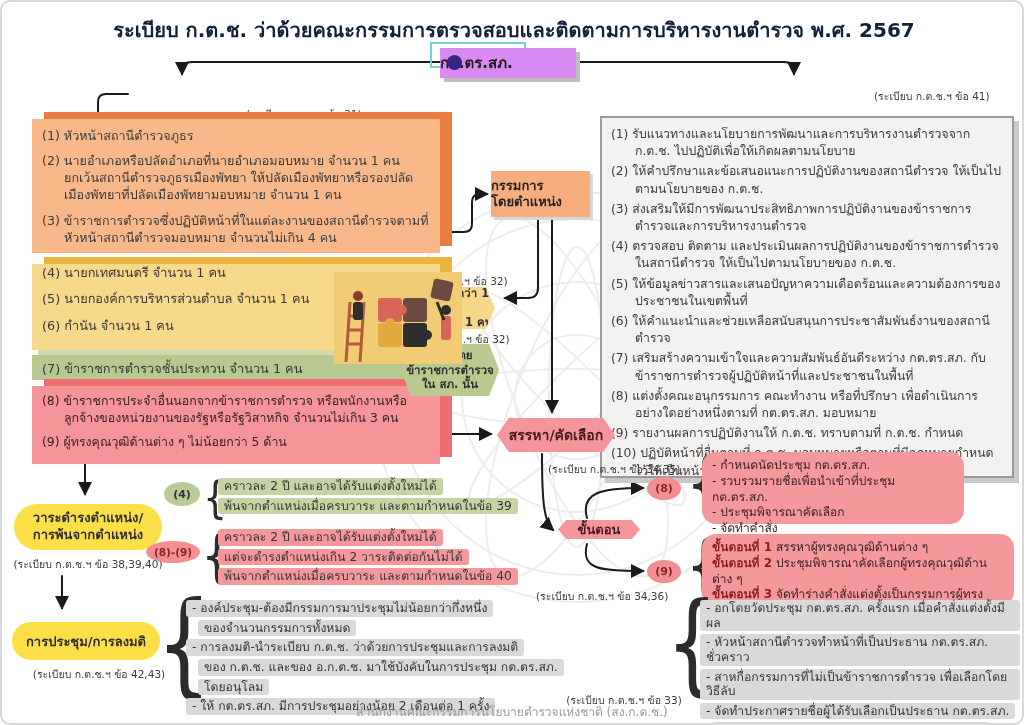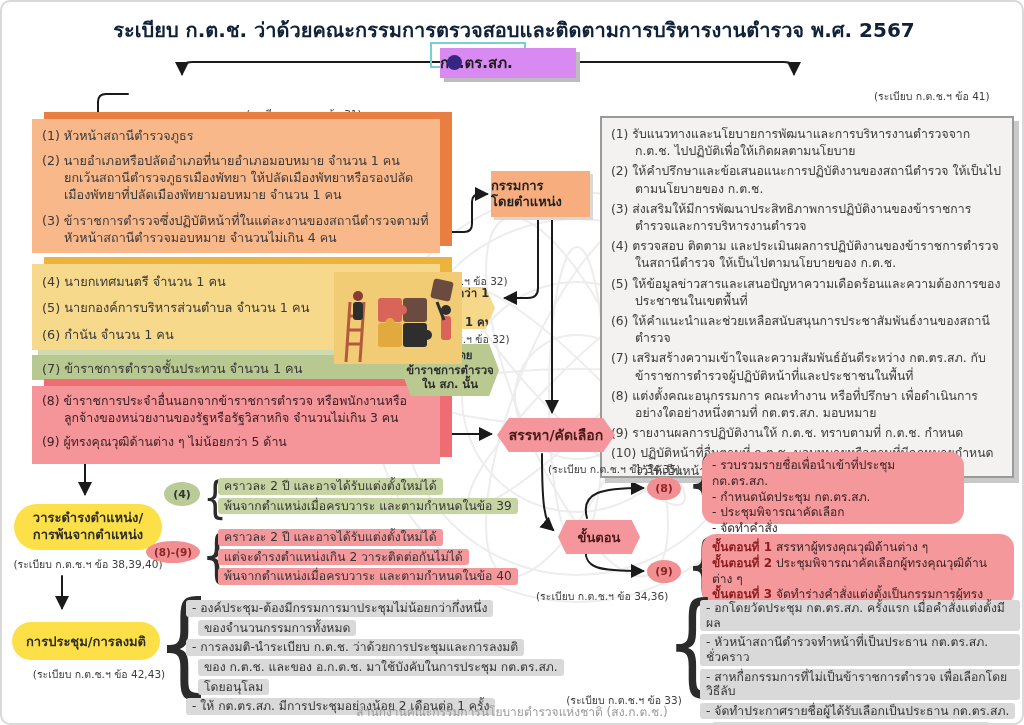--- a/index.html
+++ b/index.html
@@ -11,36 +11,36 @@
   #root-ghost{left:428px;top:40px;width:92px;height:22px;border:2px solid #76cfd2;background:transparent;z-index:1}
   #root-box{left:438px;top:46px;width:136px;height:30px;background:#d98af2;box-shadow:4px 4px 0 #bdbdbd;display:flex;align-items:center;justify-content:flex-start;font-weight:bold;font-size:15px;color:#1c1c1c;z-index:2}
   #root-dot{position:absolute;left:7px;top:7px;width:15px;height:15px;border-radius:50%;background:#372583;}
   
   .seclabel{position:absolute;z-index:2;display:flex;align-items:center;justify-content:center;font-weight:bold;font-size:14.5px;color:#222;box-shadow:3px 3px 0 #d2d2d2;margin-top:38px;}
   .seclabel .dot{position:absolute;left:-5px;top:50%;margin-top:-6px;width:12px;height:12px;border-radius:50%;}
   .ref{position:absolute;z-index:2;font-size:10.5px;color:#3d3d3d;white-space:nowrap;}
   
   .panel{position:absolute;z-index:2;box-sizing:border-box;color:#3a3a3a;}
   #officio-panel{left:30px;top:117px;width:408px;height:134px;background:#f8b88a;box-shadow:12px -7px 0 #e87f41;padding:8px 10px 4px 10px;font-size:12.6px;}
-  #local-panel{left:30px;top:262px;width:408px;height:86px;background:#f7d98b;box-shadow:12px -7px 0 #ecb43e;padding:9px 10px 4px 10px;font-size:12.8px;}
+  #local-panel{left:30px;top:262px;width:408px;height:86px;background:#f7d98b;box-shadow:12px -7px 0 #ecb43e;padding:0 10px 4px 10px;font-size:12.8px;}
   #nco-bar{left:30px;top:353px;width:424px;height:25px;background:#b7c890;box-shadow:6px -5px 0 #cfdaae;padding:3px 10px;font-size:12.8px;box-sizing:border-box;}
   #appointed-panel{left:30px;top:384px;width:408px;height:78px;background:#f5959a;box-shadow:12px -7px 0 #ed6d71;padding:7px 10px 4px 10px;font-size:12.4px;color:#3c2324;}
   .itm{padding-left:22px;text-indent:-22px;margin:0 0 9px 0;line-height:1.36;}
   #officio-panel .itm{margin-bottom:8px;}
   #appointed-panel .itm{margin-bottom:7px;}
   
   #duties-panel{left:598px;top:114px;width:414px;height:362px;background:#f3f2f0;border:2px solid #9a9a9a;box-shadow:5px 5px 0 #c9c9c9;padding:8px 9px;font-size:12.3px;color:#3d3d3d;}
   #duties-panel .itm{padding-left:24px;text-indent:-24px;margin:0 0 3px 0;line-height:1.4;}
   
   #byposition-box{left:489px;top:169px;width:99px;height:46px;background:#f8ad7f;box-shadow:3px 3px 0 #d8d8d8;display:flex;flex-direction:column;align-items:flex-start;justify-content:center;font-weight:bold;font-size:13px;color:#222;z-index:2;line-height:1.25;}
   .hex{position:absolute;z-index:2;display:flex;flex-direction:column;align-items:center;justify-content:center;text-align:center;font-weight:bold;clip-path:polygon(10% 0,90% 0,100% 50%,90% 100%,10% 100%,0 50%);}
   #note-a-hex{left:397px;top:285px;width:96px;height:42px;background:#f6d88a;font-size:11.5px;color:#2e2e2e;line-height:1.3;}
   #note-b-hex{left:399px;top:342px;width:98px;height:52px;background:#b9c98f;font-size:11.5px;color:#2e2e2e;line-height:1.25;}
   #selection-hex{left:495px;top:416px;width:118px;height:34px;background:#f4969b;font-size:14px;color:#4a1b1b;}
-  #steps-hex{left:556px;top:518px;width:82px;height:34px;background:#f4969b;font-size:13px;color:#4a1b1b;}
+  #steps-hex{left:556px;top:518px;width:82px;height:19px;background:#f4969b;font-size:13px;color:#4a1b1b;}
   
   .oval{position:absolute;z-index:2;display:flex;align-items:center;justify-content:center;border-radius:50%;font-weight:bold;}
   #step8-tag,#step9-tag{width:34px;height:23px;background:#f28f92;color:#8c2626;font-size:11px;}
   #step8-tag{left:645px;top:475px;} #step9-tag{left:645px;top:558px;}
   #tenure4-tag{left:162px;top:480px;width:36px;height:24px;background:#b9cb96;color:#333;font-size:11px;}
   #tenure89-tag{left:144px;top:539px;width:54px;height:22px;background:#f28f92;color:#8c2626;font-size:10.5px;}
   
   .pill{position:absolute;z-index:2;display:flex;flex-direction:column;align-items:center;justify-content:center;background:#fde047;border-radius:26px;font-weight:bold;color:#2d2d2d;text-align:right;}
   #tenure-pill{left:12px;top:502px;width:148px;height:46px;font-size:13px;line-height:1.3;}
   #meeting-pill{left:10px;top:620px;width:148px;height:38px;font-size:13px;}
@@ -194,22 +194,22 @@
     <span>ข้าราชการตำรวจ</span>
     <span>ใน สภ. นั้น</span>
   </div>
 
   <div id="selection-hex" class="hex">สรรหา/คัดเลือก</div>
 
   <div class="ref" style="left:538px;top:459px;margin-left:8px;">(ระเบียบ ก.ต.ช.ฯ ข้อ 34,35)</div>
   <div id="step8-tag" class="oval">(8)</div>
   <div class="brace" style="left:684px;top:452px;font-size:58px;transform:scaleY(1.2);">{</div>
   <div class="stepbox" style="left:700px;top:450px;width:262px;height:72px;">
+    <div>- กำหนดนัดประชุม กต.ตร.สภ.</div>
     <div>- รวบรวมรายชื่อเพื่อนำเข้าที่ประชุม กต.ตร.สภ.</div>
-    <div>- กำหนดนัดประชุม กต.ตร.สภ.</div>
     <div>- ประชุมพิจารณาคัดเลือก</div>
     <div>- จัดทำคำสั่ง</div>
   </div>
 
   <div id="steps-hex" class="hex">ขั้นตอน</div>
 
   <div id="step9-tag" class="oval">(9)</div>
   <div class="ref" style="left:534px;top:586px;">(ระเบียบ ก.ต.ช.ฯ ข้อ 34,36)</div>
   <div class="brace" style="left:684px;top:536px;font-size:56px;transform:scaleY(1.2);">{</div>
   <div class="stepbox" style="left:700px;top:532px;width:312px;height:72px;">

